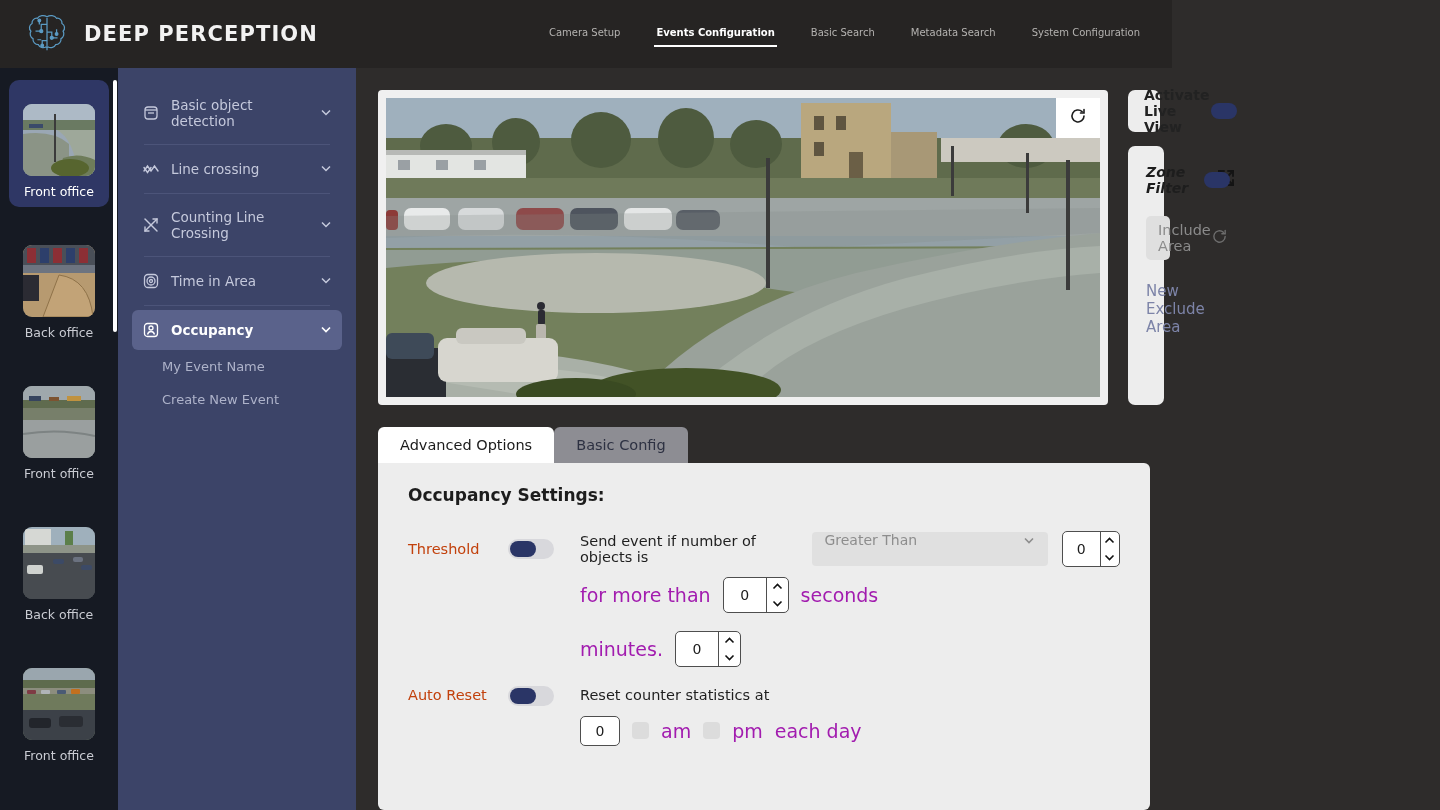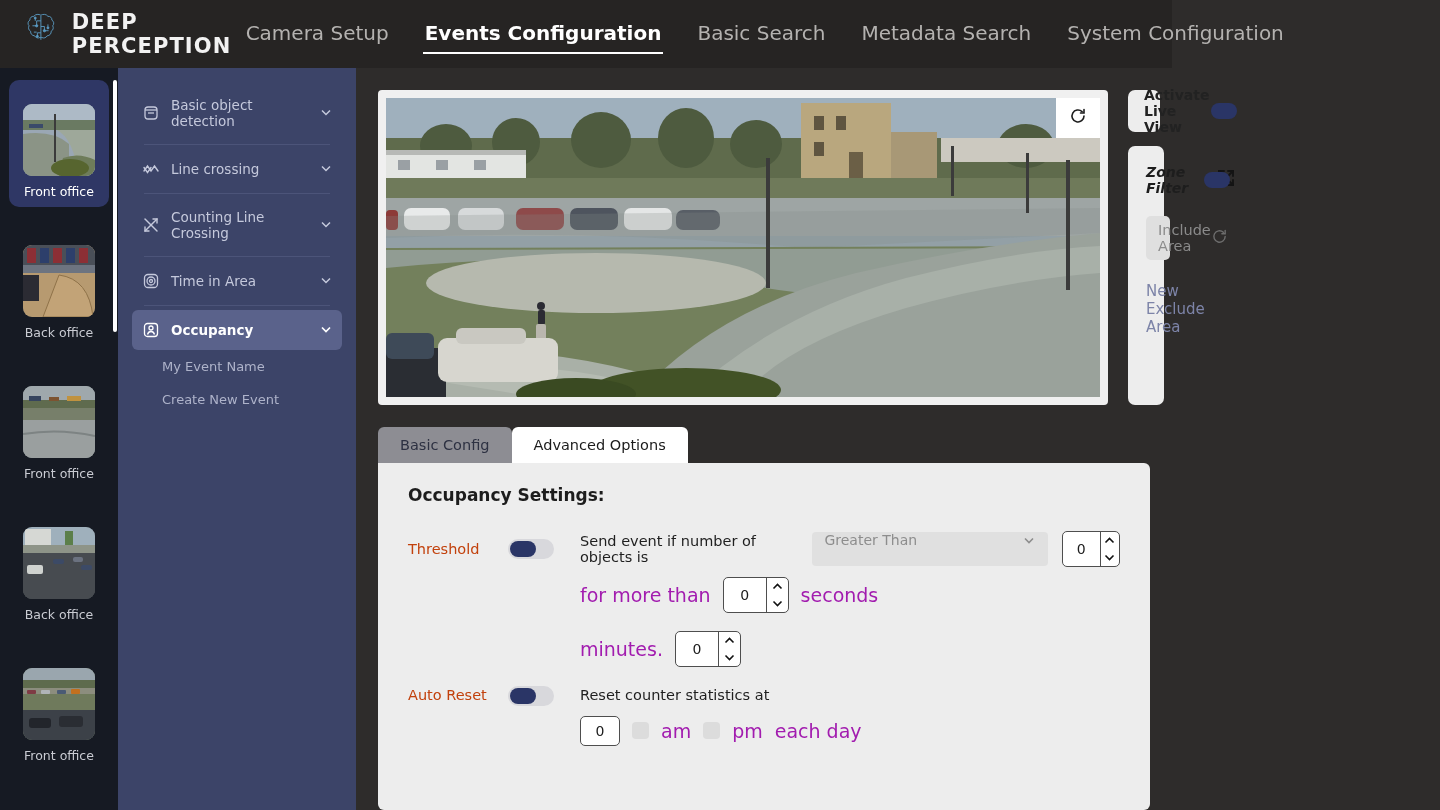--- a/index.html
+++ b/index.html
@@ -16,21 +16,21 @@
     height: 68px; background: #262423; flex: 0 0 68px;
     display: flex; align-items: center; padding: 0 30px 0 24px;
   }
   .brand { display: flex; align-items: center; gap: 14px; }
   .brand-logo { width: 46px; height: 46px; }
   .brand-name {
     color: #f2f2f2; font-size: 21px; font-weight: bold; letter-spacing: 1.1px;
   }
   .nav { margin-left: auto; display: flex; align-items: center; gap: 32px; }
   .nav-item {
-    color: #b4b2b0; font-size: 20px; padding: 6px 2px 9px;
+    color: #b4b2b0; font-size: 10px; padding: 6px 2px 9px;
     cursor: pointer; white-space: nowrap; position: relative;
   }
   .nav-item.active { color: #ffffff; font-weight: bold; }
   .nav-item.active::after {
     content: ""; position: absolute; left: 0; right: 0; bottom: 0;
     height: 2px; background: #ffffff;
   }
 
   
   .body-row { flex: 1; display: flex; min-height: 0; }
@@ -520,22 +520,22 @@
                 </svg>
               </span>
             </div>
 
             <div class="exclude-link">New Exclude Area</div>
           </div>
         </div>
       </div>
 
       <div class="tabs">
+        <div class="tab active">Advanced Options</div>
         <div class="tab">Basic Config</div>
-        <div class="tab active">Advanced Options</div>
       </div>
 
       <div class="settings">
         <div class="settings-title">Occupancy Settings:</div>
 
         <div class="srow">
           <span class="srow-label">Threshold</span>
           <span class="srow-toggle">
             <span class="toggle">
               <span class="knob"></span>

